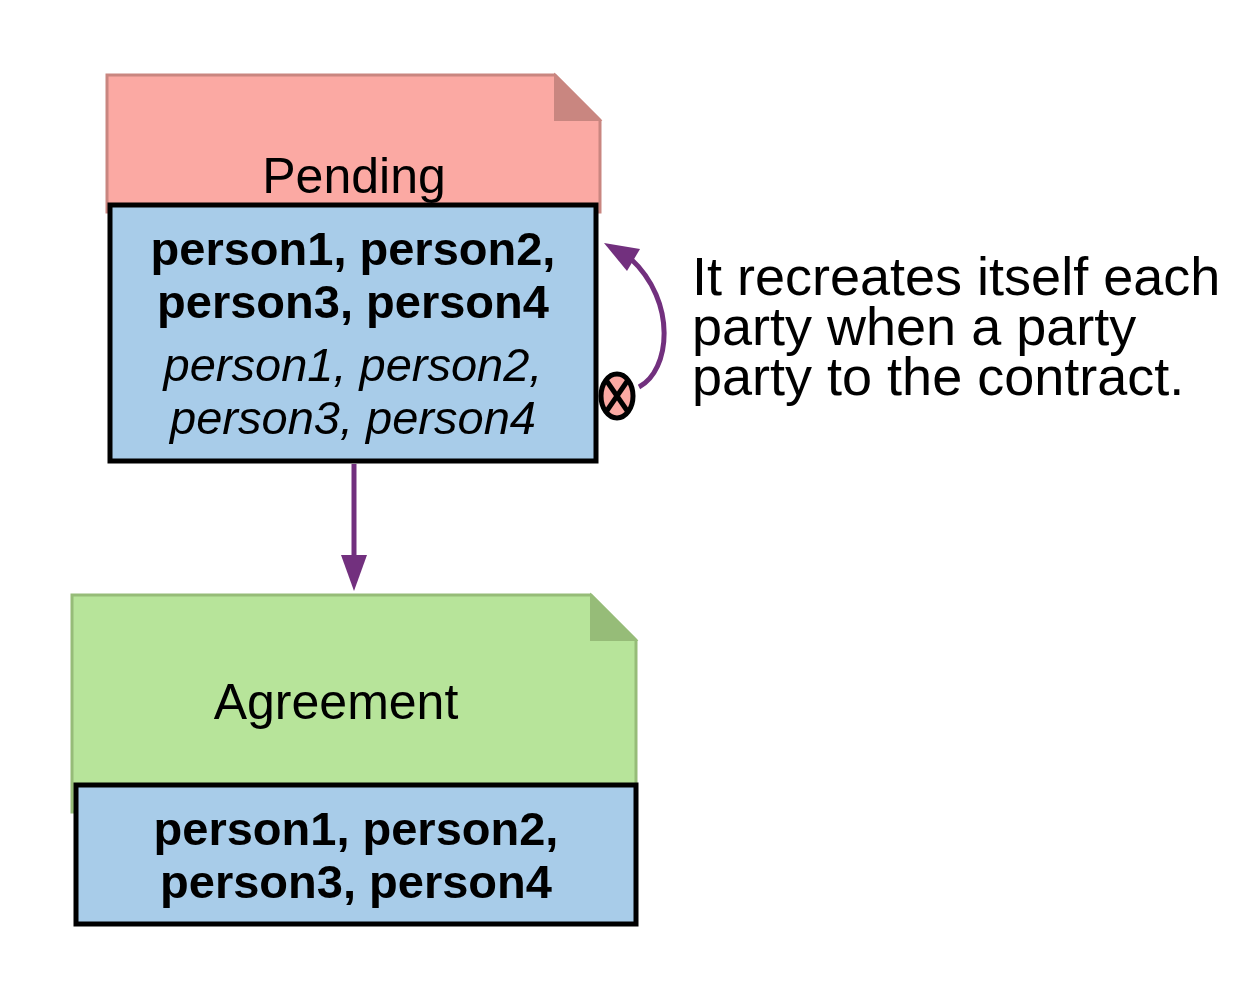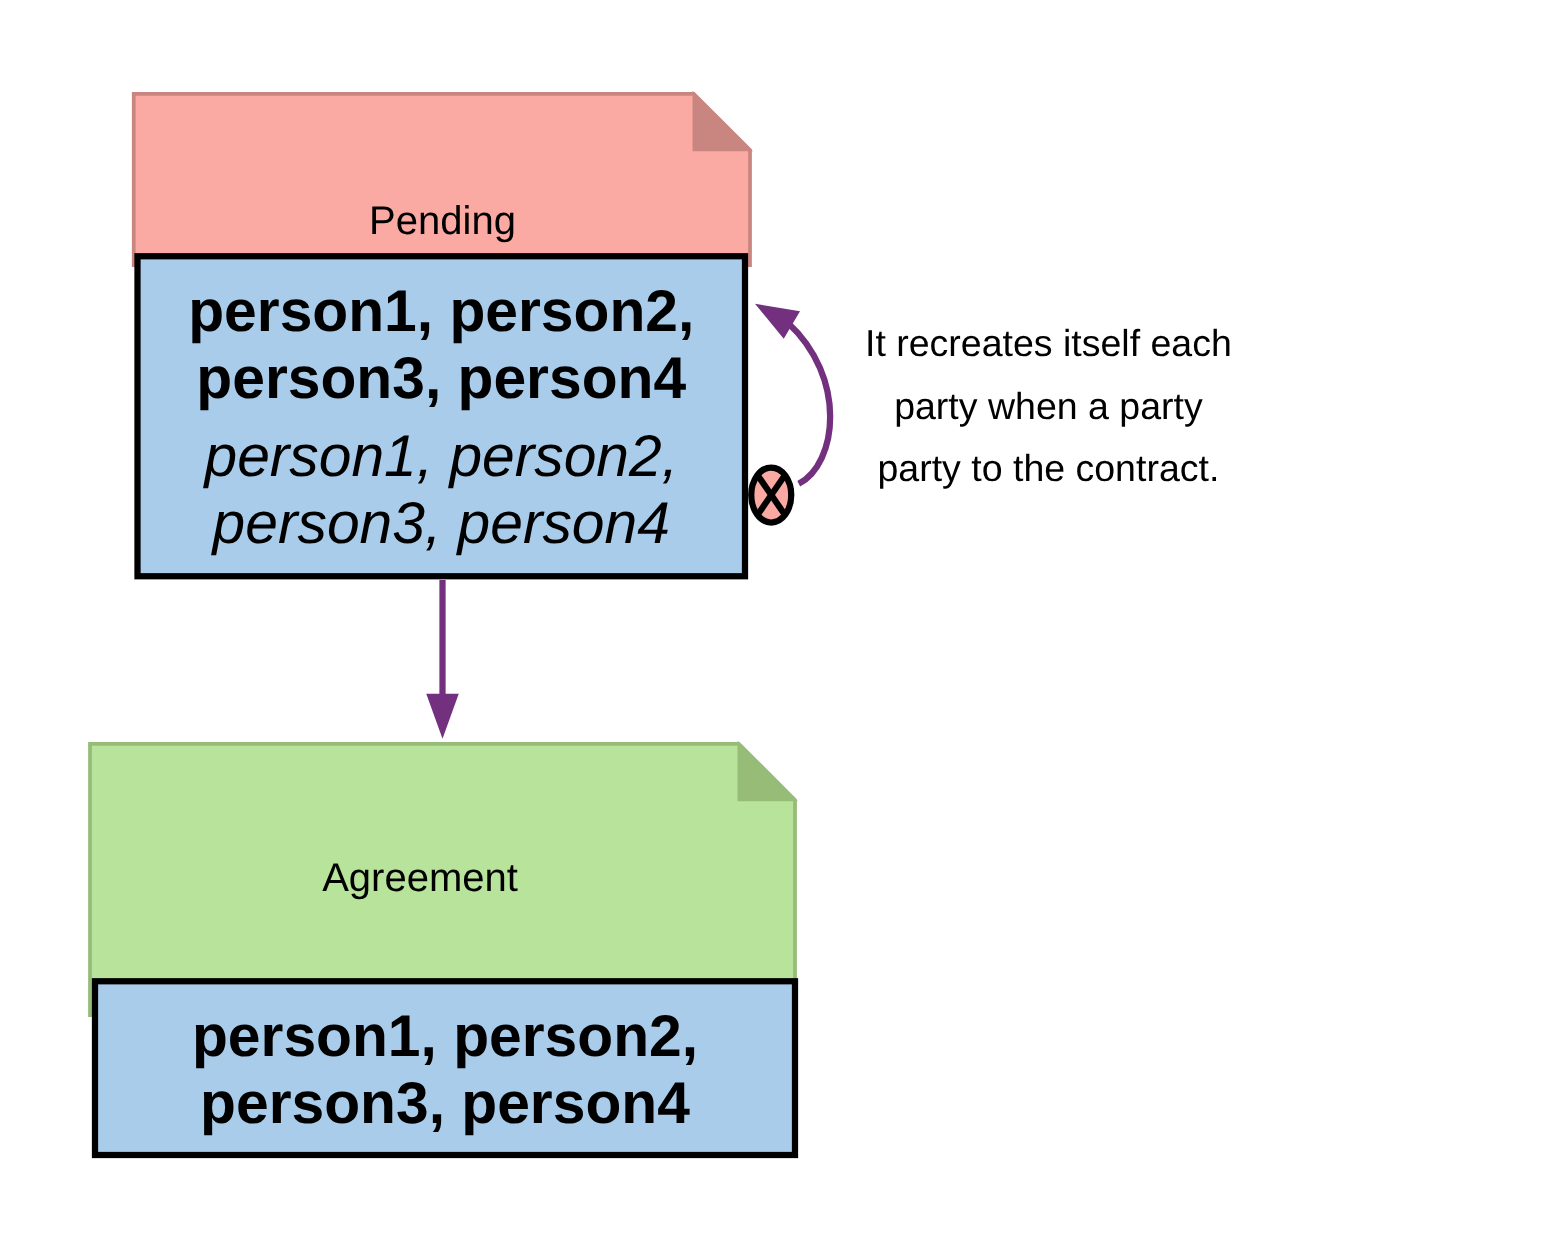--- a/index.html
+++ b/index.html
@@ -22,21 +22,21 @@
   .body-rect      { fill: var(--body-fill, #a8cce9); stroke: var(--outline, #000000); stroke-width: 5; }
   .arrow-stroke   { stroke: var(--arrow, #72307e); stroke-width: 5; fill: none; }
   .arrow-fill     { fill: var(--arrow, #72307e); stroke: none; }
   .xcircle        { fill: var(--pending-header, #fba9a3); stroke: var(--outline, #000000); stroke-width: 5; }
   .xline          { stroke: var(--outline, #000000); stroke-width: 5; fill: none; }
 
   
   .node-title {
     position: absolute;
     text-align: center;
-    font-size: 32px;
+    font-size: 50px;
     line-height: 52px;
     white-space: nowrap;
   }
   .title-pending   { left: 108px; top: 150px; width: 492px; }
   .title-agreement { left: 72px;  top: 676px; width: 528px; }
 
   .node-body {
     position: absolute;
     display: flex;
     flex-direction: column;
@@ -54,24 +54,23 @@
   }
   .party-bold   { font-weight: bold; }
   .party-italic { font-style: italic; font-weight: normal; }
   .stanza { display: block; }
   .stanza + .stanza { margin-top: 10px; }
 
   .annotation {
     position: absolute;
     left: 692px;
     top: 251px;
-    font-size: 30px;
+    font-size: 54px;
     line-height: 50px;
     white-space: nowrap;
-    text-align: center;
   }
 </style>
 </head>
 <body>
 
 <div class="stage">
 
   <svg class="layer" width="1238" height="998" viewBox="0 0 1238 998">
 
     <polygon class="note-pink" points="107,75 555,75 600,120 600,212 107,212"></polygon>

